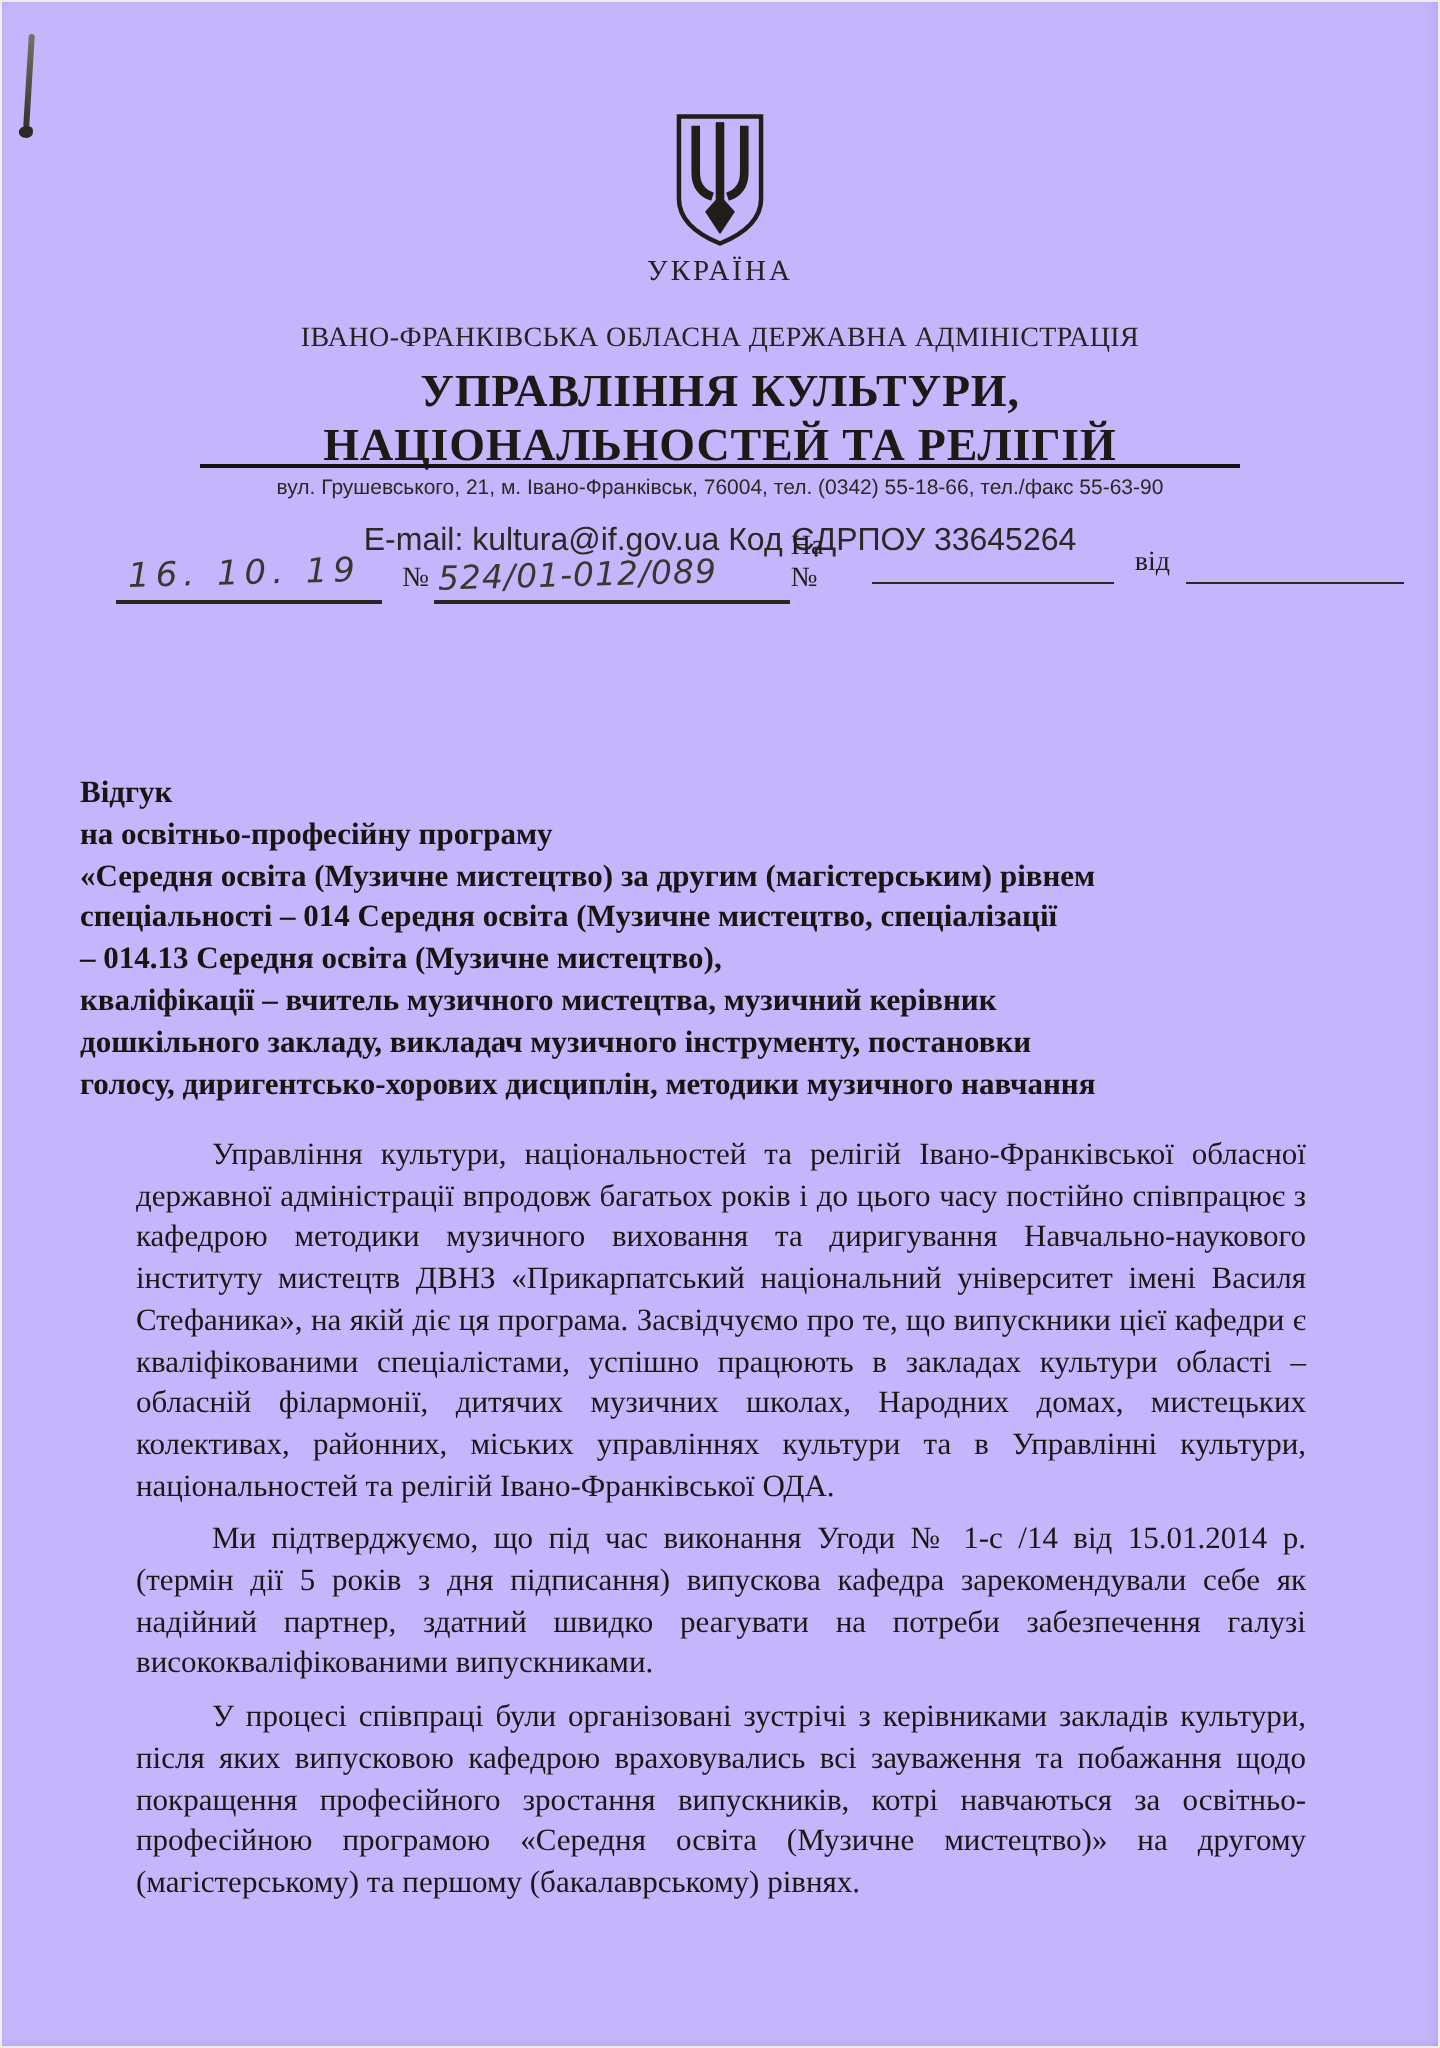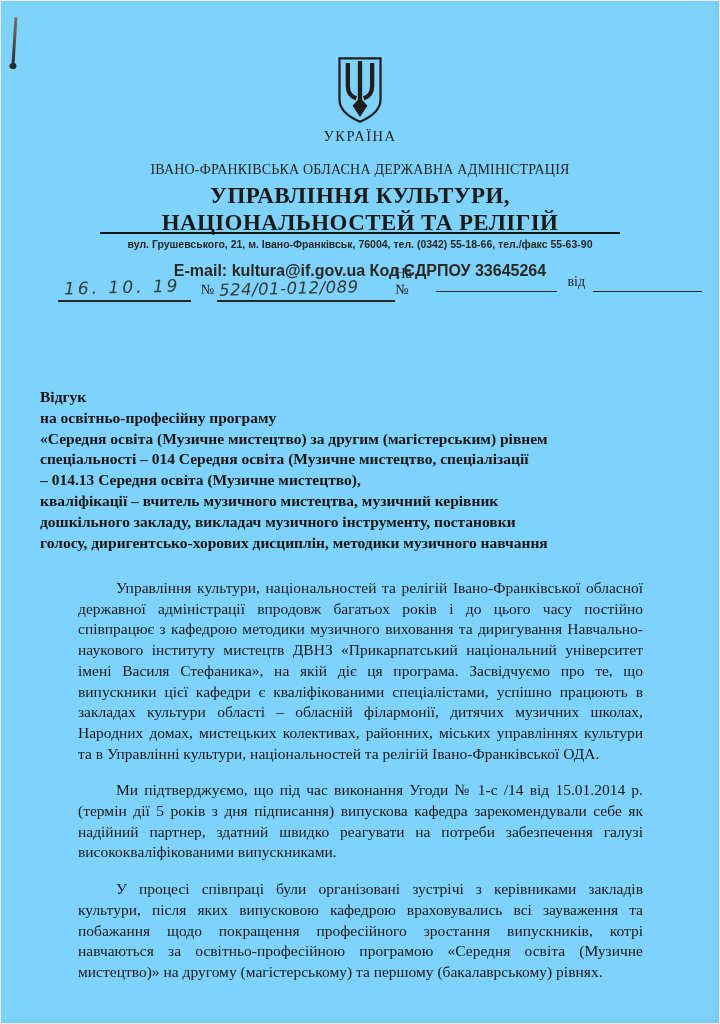--- a/index.html
+++ b/index.html
@@ -1,37 +1,37 @@
 <!DOCTYPE html>
 <html><head>
 <meta charset="utf-8">
 <style>
   html,body{margin:0;padding:0;background:#e8e6e1;}
   .page{
     position:relative;width:720px;height:1024px;margin:0 auto;
-    background:#7dd3fc;color:#211e1a;
+    background:#c4b5fd;color:#211e1a;
     font-family:"Liberation Serif",serif;overflow:hidden;
     box-shadow:inset 0 0 0 1px #efede8, inset -3px 0 6px rgba(0,0,0,.05), inset 0 -2px 5px rgba(0,0,0,.04);
   }
   
   .pen-mark{position:absolute;left:13px;top:17px;width:3px;height:47px;
     background:linear-gradient(#7a7166,#35302a);border-radius:2px;transform:rotate(3.5deg);}
   .pen-mark::after{content:"";position:absolute;bottom:-5px;left:-2px;width:7px;height:6px;
     background:#2d2823;border-radius:60% 40% 50% 50%;}
   
   .letterhead{position:absolute;top:55px;left:0;right:0;text-align:center;}
   .emblem{width:56px;margin:0 auto;}
   .emblem svg{display:block;width:56px;height:70px;margin:0 auto;}
   .country{font-size:14.5px;letter-spacing:1.5px;margin-top:3px;color:#26231e;}
   .org{font-size:14px;letter-spacing:.2px;margin-top:17px;color:#26231e;}
   .dept{font-size:23px;font-weight:bold;letter-spacing:.4px;line-height:27px;color:#1d1a16;}
   .dept.first{margin-top:4px;}
   .rule{position:absolute;top:232px;left:100px;width:520px;height:2px;background:#15130f;}
   .addr,.contact{position:absolute;left:0;right:0;text-align:center;
-    font-family:"Liberation Sans",sans-serif;font-weight:bold;color:#2b2822;}
+    font-family:"Liberation Sans",sans-serif;font-weight:normal;color:#2b2822;}
   .addr{top:238px;font-size:10.5px;}
   .contact{top:262px;font-size:16px;}
   
   .ref-row{position:absolute;top:266px;left:58px;right:18px;display:flex;align-items:flex-end;}
   .hw{font-family:"DejaVu Sans",sans-serif;font-style:italic;color:#3b372f;display:inline-block;transform:rotate(-1.5deg);}
   .date-field{border-bottom:2px solid #2a2723;width:128px;padding:0 2px 3px 6px;}
   .date-field .hw{font-size:17px;letter-spacing:3px;}
   .no-label{font-size:14px;padding:0 3px 4px 10px;}
   .num-field{border-bottom:2px solid #2a2723;width:178px;padding:0 2px 2px 2px;}
   .num-field .hw{font-size:16.5px;letter-spacing:.5px;}
@@ -40,21 +40,21 @@
   .blank1{width:125px;margin:0 10px 2px 8px;}
   .blank2{width:112px;margin:0 0 2px 8px;}
   .vid{padding-bottom:4px;}
   .na{padding-bottom:4px;}
   
   .doc-title{position:absolute;top:387px;left:40px;right:40px;text-align:left;
     font-weight:bold;font-size:15.5px;line-height:20.8px;color:#181511;}
   
   .doc-body{position:absolute;top:562px;left:62px;width:597px;
     font-size:15.5px;line-height:20.7px;text-align:justify;color:#1b1814;}
-  .doc-body p{margin:16px;text-indent:38px;}
+  .doc-body p{margin:6px;text-indent:38px;}
 </style>
 </head>
 <body>
 
 <div class="page">
 
   <div class="pen-mark"></div>
 
   <div class="letterhead">
     <div class="emblem">

